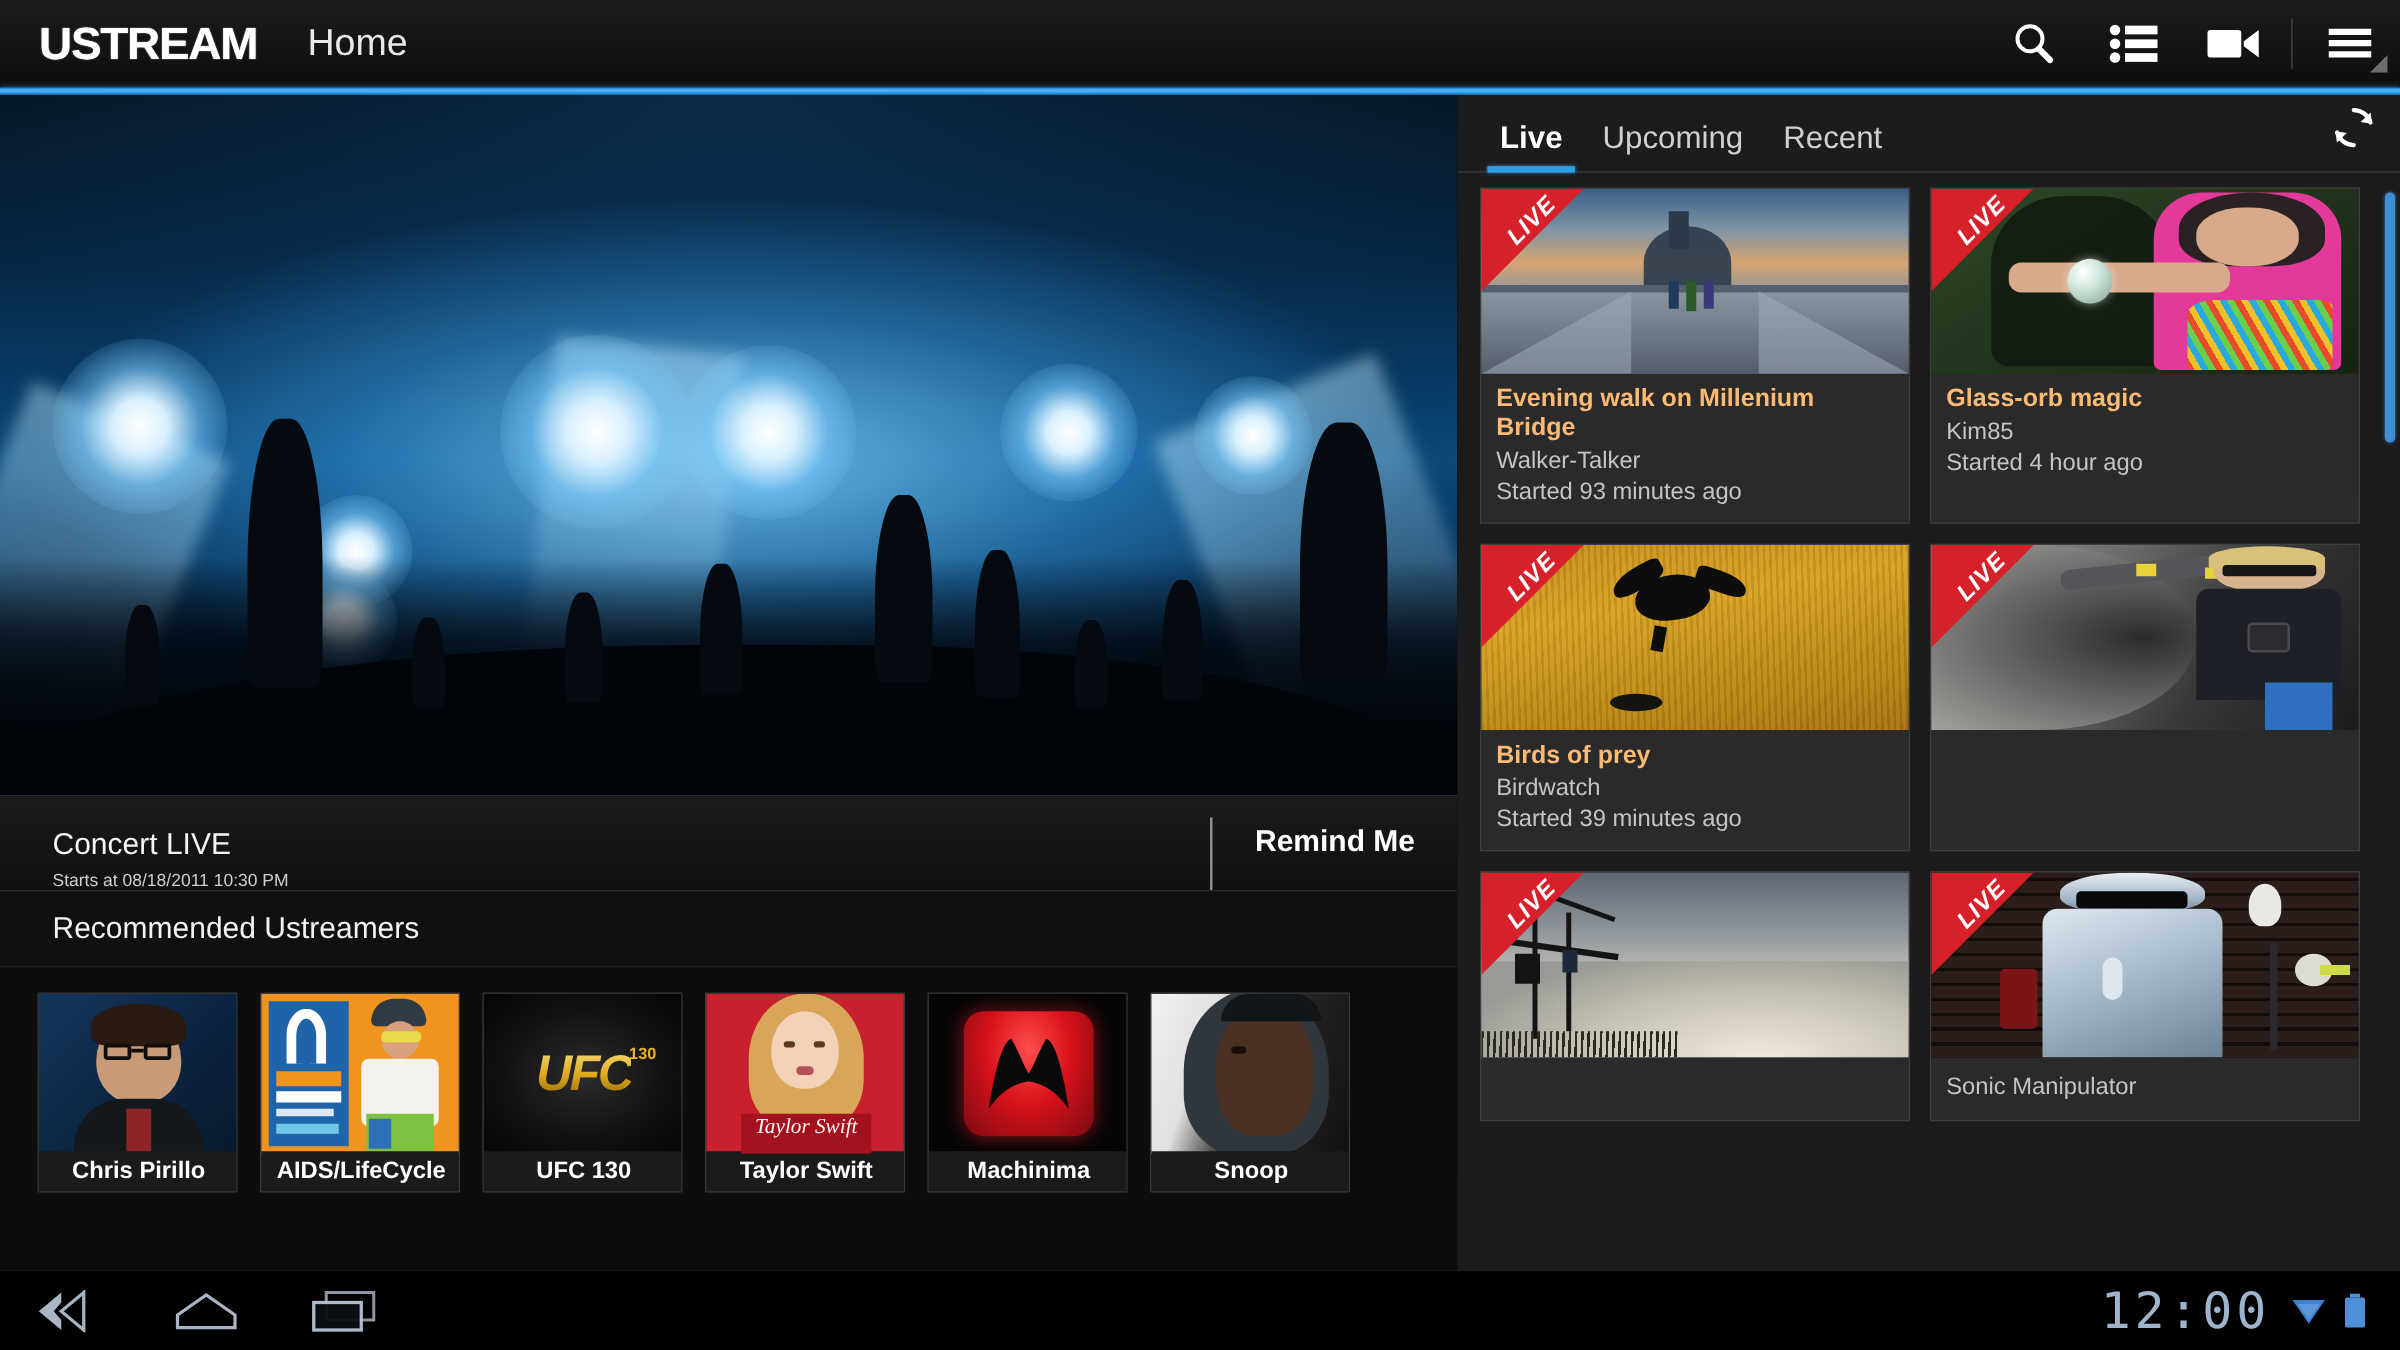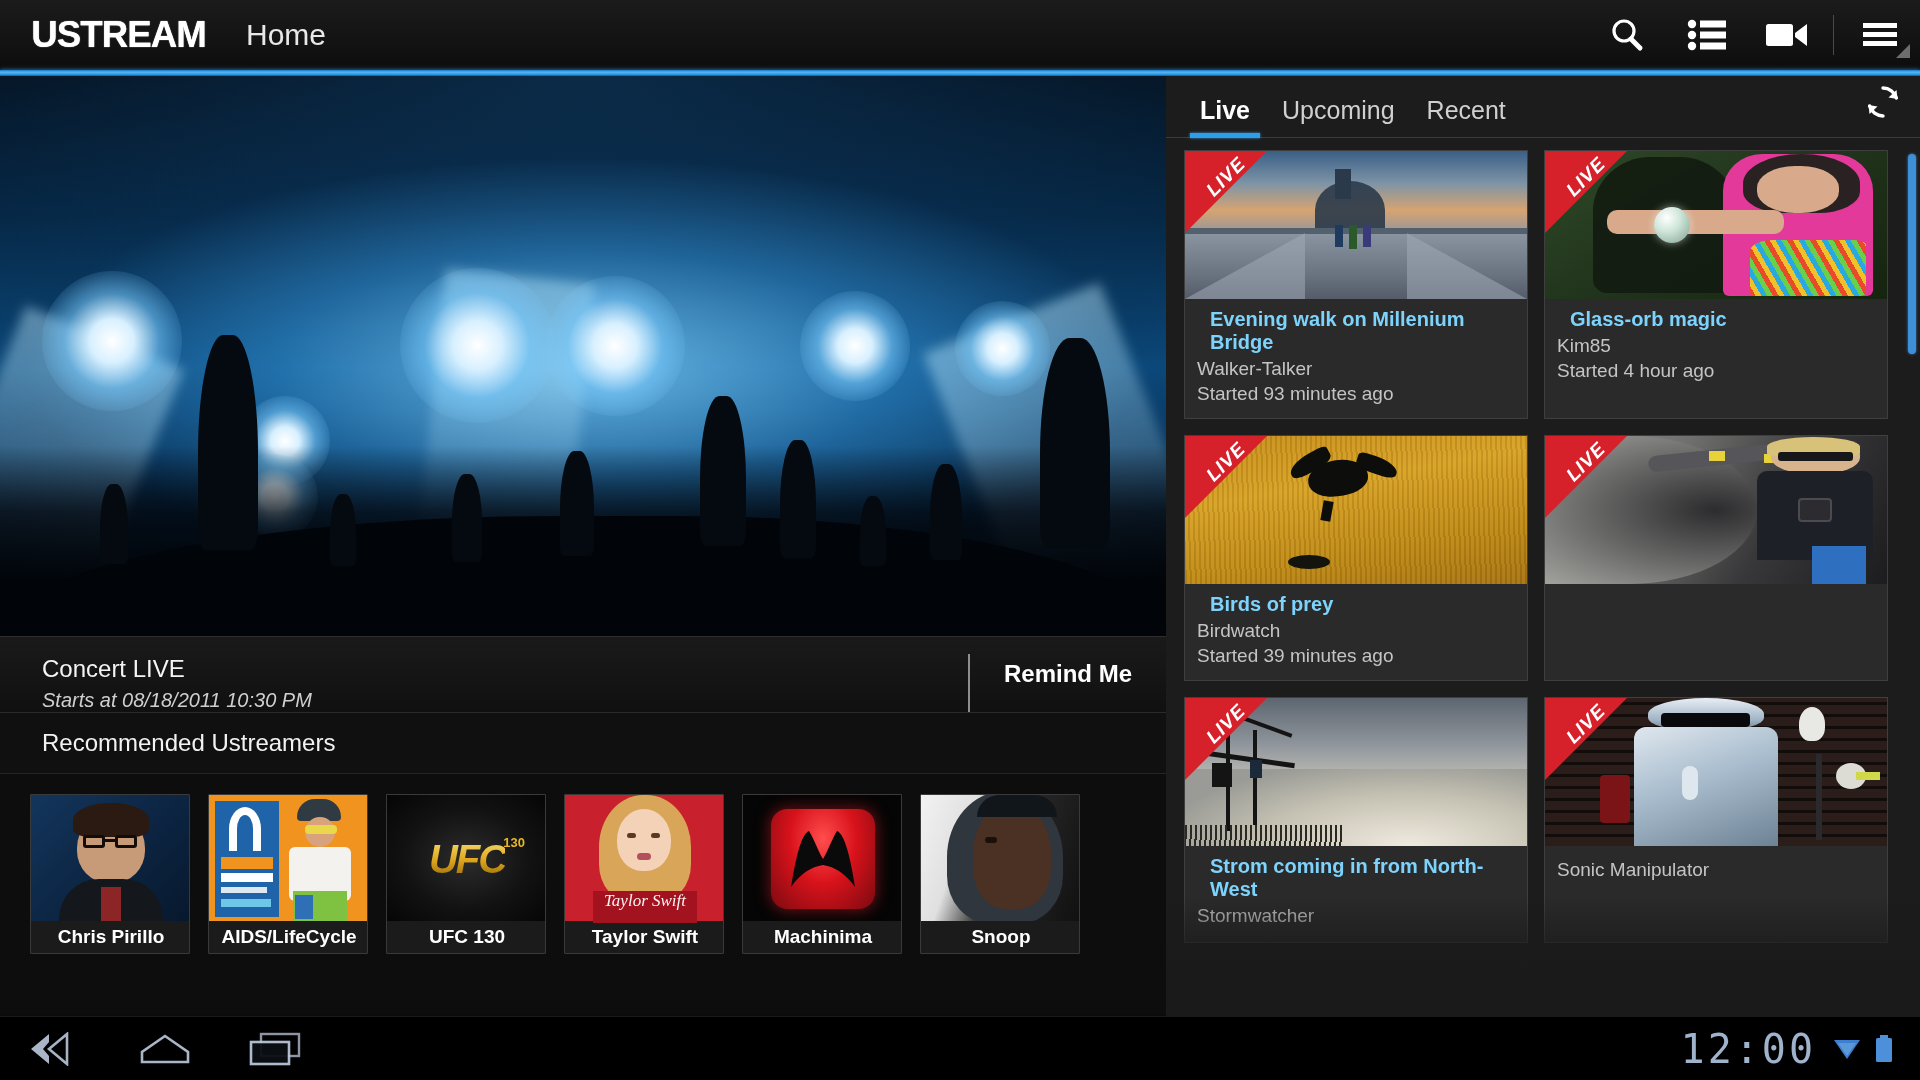--- a/index.html
+++ b/index.html
@@ -55,21 +55,21 @@
   .hero-bg{ position:absolute; inset:0; }
 
   .hero-info{
     position:absolute; left:0; top:560px; width:1166px; height:76px;
     background:linear-gradient(180deg,#1a1a1a 0%,#101010 100%);
     border-top:1px solid #2e2e2e;
     display:flex; align-items:flex-end;
   }
   .hero-text{ margin-left:42px; }
   .hero-title{ font-size:24px; color:#f4f4f4; font-weight:normal; line-height:1.1; }
-  .hero-sub{ font-size:20px; color:#cfcfcf; margin-top:7px;font-style:italic; }
+  .hero-sub{ font-size:14px; color:#cfcfcf; margin-top:7px; }
   .hero-spacer{ flex:1; }
   .remind-sep{ width:2px; height:58px; background:#8e8e8e; margin-right:0px; }
   .remind-btn{
     width:196px; height:76px; display:flex; align-items:center; justify-content:center;
     font-size:24px; font-weight:bold; color:#fff; cursor:pointer;
   }
 
   .rec-head{
     position:absolute; left:0; top:636px; width:1166px; height:62px;
     background:#101010; border-top:1px solid #2a2a2a; border-bottom:1px solid #262626;
@@ -138,21 +138,21 @@
   .live-ribbon::before{
     content:""; position:absolute; left:0; top:0;
     border-top:84px solid #d6202a; border-right:84px solid transparent;
   }
   .live-ribbon span{
     position:absolute; left:-4px; top:16px; width:92px; text-align:center;
     transform:rotate(-45deg); font-size:19px; font-weight:bold; color:#fff;
     letter-spacing:1px; font-style:italic;
   }
   .scard-body{ padding:9px 12px 12px 12px; background:#2a2a2a; }
-  .scard-title{ font-size:20px; font-weight:bold; color:#7dd3fc; line-height:1.16;margin-left:13px; }
+  .scard-title{ font-size:20px; font-weight:bold; color:#fdba74; line-height:1.16; }
   .scard-user{ font-size:19px; color:#c4c4c4; margin-top:4px; line-height:1.2; }
   .scard-time{ font-size:19px; color:#c4c4c4; margin-top:2px; line-height:1.2; }
 
   .fade-bottom{
     position:absolute; left:0; bottom:0; width:754px; height:120px;
     background:linear-gradient(180deg,rgba(28,28,28,0) 0%,rgba(26,26,26,.75) 45%,#1a1a1a 100%);
     pointer-events:none;
   }
   .scrollbar{
     position:absolute; right:4px; top:78px; width:8px; height:200px;
@@ -484,25 +484,20 @@
           <div style="position:absolute;left:6%;top:40%;width:26%;height:5px;background:#141414;transform:rotate(8deg);"></div>
           <div style="position:absolute;left:8%;top:44%;width:20px;height:24px;background:#141414;"></div>
           <div style="position:absolute;left:19%;top:42%;width:12px;height:18px;background:#1b2a3a;"></div>
           <div style="position:absolute;left:10%;top:16%;width:22%;height:4px;background:#141414;transform:rotate(20deg);"></div>
           <div style="position:absolute;left:0;bottom:0;width:46%;height:14%;
                       background:repeating-linear-gradient(92deg,#2a2a22 0 2px,transparent 2px 5px);"></div>
           <div class="live-ribbon">
             <span>LIVE</span>
           </div>
         </div>
-        <div class="scard-body">
-          <div class="scard-title">Strom coming in from North-West</div>
-          <div class="scard-user">Stormwatcher</div>
-          <div class="scard-time"></div>
-        </div>
       </div>
 
       <div class="scard">
         <div class="scard-thumb" style="background:repeating-linear-gradient(0deg,#2b1d1a 0 9px,#120c0b 9px 12px),
                                repeating-linear-gradient(90deg,rgba(0,0,0,.5) 0 1px,transparent 1px 34px);">
           <div style="position:absolute;left:30%;top:0;width:34%;height:22%;
                       background:linear-gradient(180deg,#e8eef4 0%,#9fb2c4 70%,#6e8396 100%);
                       border-radius:50% 50% 38% 38%;"></div>
           <div style="position:absolute;left:34%;top:10%;width:26%;height:10%;background:#0a0a0c;border-radius:4px;"></div>
           <div style="position:absolute;left:26%;top:20%;width:42%;height:80%;

